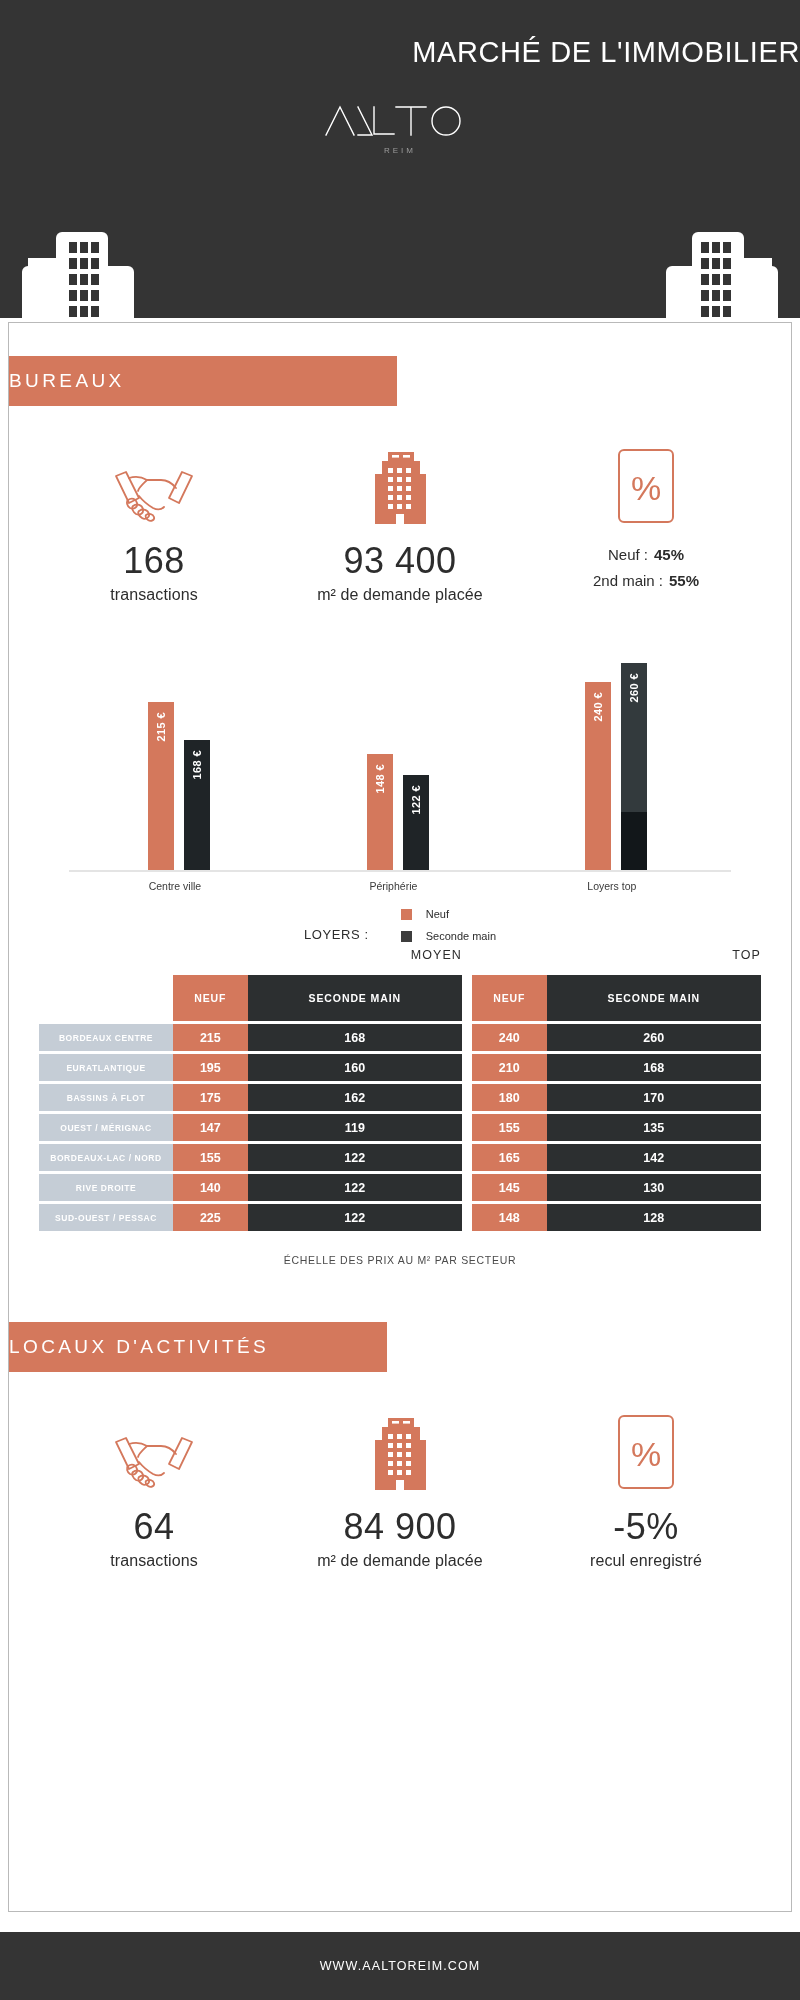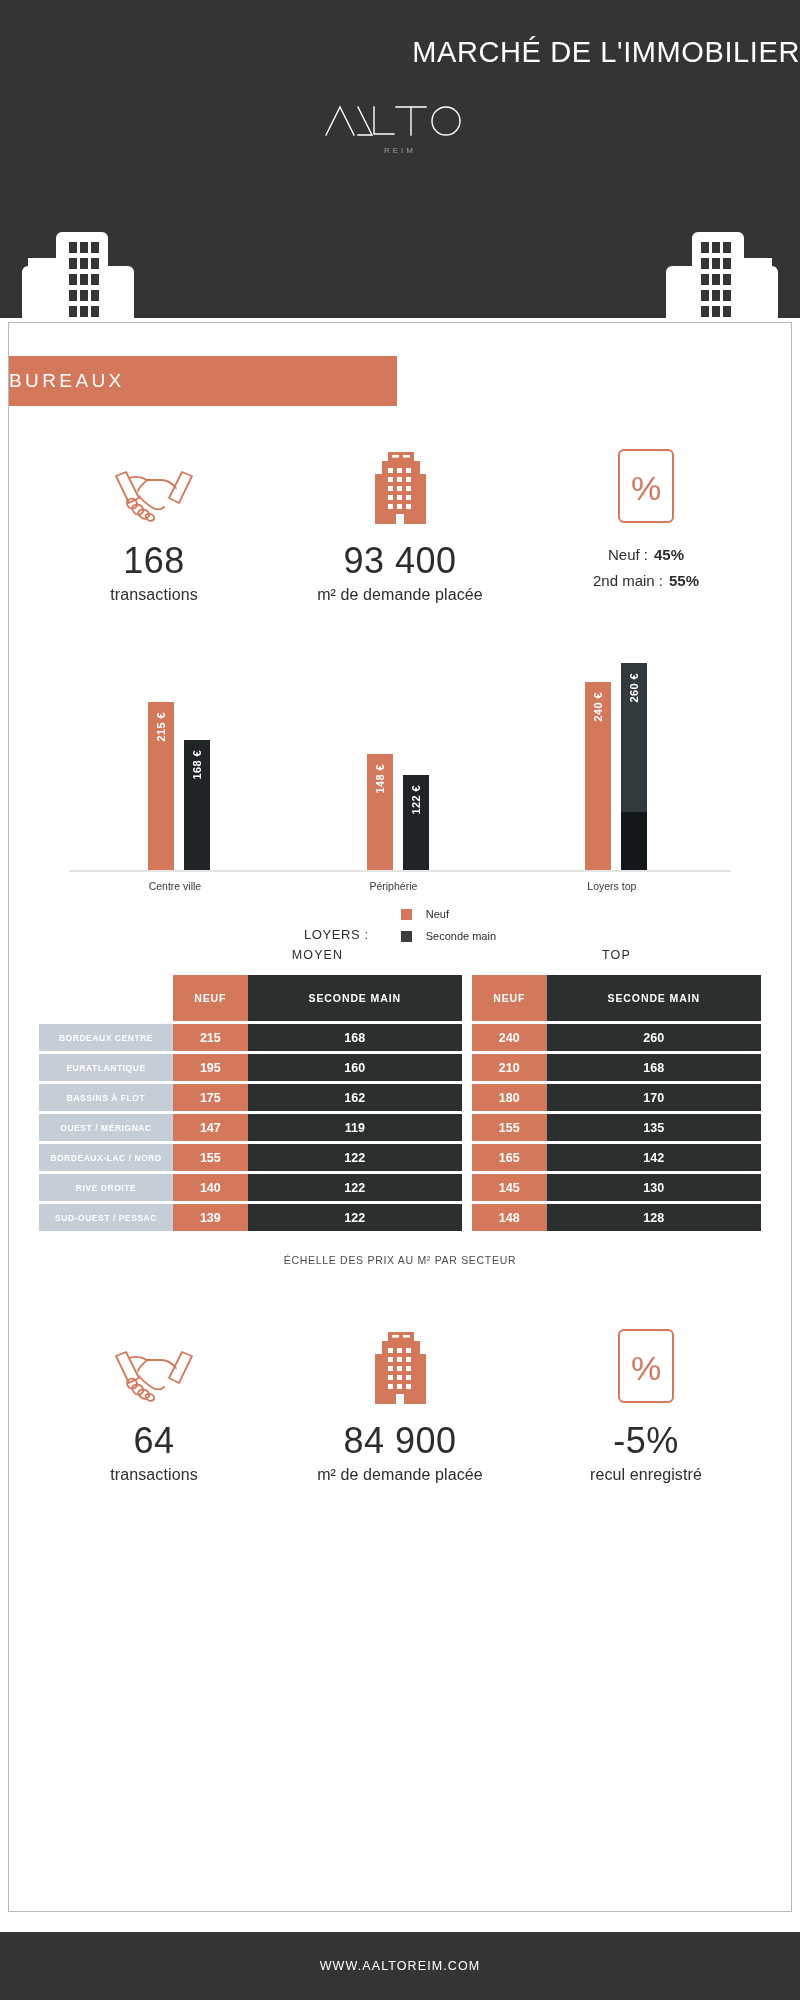--- a/index.html
+++ b/index.html
@@ -173,21 +173,21 @@
   .swatch.neuf { background: #d4785c; }
   .swatch.sec { background: #3d3d3d; }
   .legend-label { font-size: 11px; color: #2d2d2d; }
 
   
   .table-wrap { margin: 44px 30px 0 30px; }
   .grp-heads { display: flex; margin-bottom: 10px; }
   .grp-head-spacer { width: 134px; }
   .grp-head {
     flex: 1;
-    text-align: center;
+    text-align: right;
     font-size: 12.5px;
     letter-spacing: 1.1px;
     color: #2d2d2d;
   }
   .grp-head.gap { width: 10px; flex: none; }
 
   .tbl { width: 100%; border-collapse: separate; border-spacing: 0 3px; }
   .tbl td, .tbl th { padding: 0; }
   .c-sector {
     width: 134px;
@@ -520,33 +520,36 @@
           <tr>
             <td class="c-sector">RIVE DROITE</td>
             <td class="c-neuf">140</td>
             <td class="c-sec">122</td>
             <td class="c-gap"></td>
             <td class="c-neuf">145</td>
             <td class="c-sec">130</td>
           </tr>
           <tr>
             <td class="c-sector">SUD-OUEST / PESSAC</td>
-            <td class="c-neuf">139</td>
+            <td class="c-neuf">225</td>
             <td class="c-sec">122</td>
             <td class="c-gap"></td>
             <td class="c-neuf">148</td>
             <td class="c-sec">128</td>
           </tr>
         </tbody>
       </table>
 
       <div class="table-caption">ÉCHELLE DES PRIX AU M² PAR SECTEUR</div>
     </div>
 
     <div class="locaux-block">
+      <div class="section-tag tag-locaux">
+        <span>LOCAUX D'ACTIVITÉS</span>
+      </div>
 
       <div class="stats">
         <div class="stat">
           <div class="stat-icon">
             <svg width="86" height="60" viewBox="0 0 86 60" fill="none" stroke="#d4785c" stroke-width="1.8" stroke-linejoin="round" stroke-linecap="round">
               <path d="M5 12 L15 8 L28 34 L18 39 Z"></path>
               <path d="M81 12 L71 8 L58 34 L68 39 Z"></path>
               <path d="M18 14 C24 12 31 13 36 16 L50 16 C56 16 61 19 65 24"></path>
               <path d="M28 32 C32 37 37 41 42 44 C46 46 50 46 53 43"></path>
               <path d="M17 36 C21 33 25 35 26 39 C27 43 23 46 19 44 C16 42 15 38 17 36 Z"></path>

